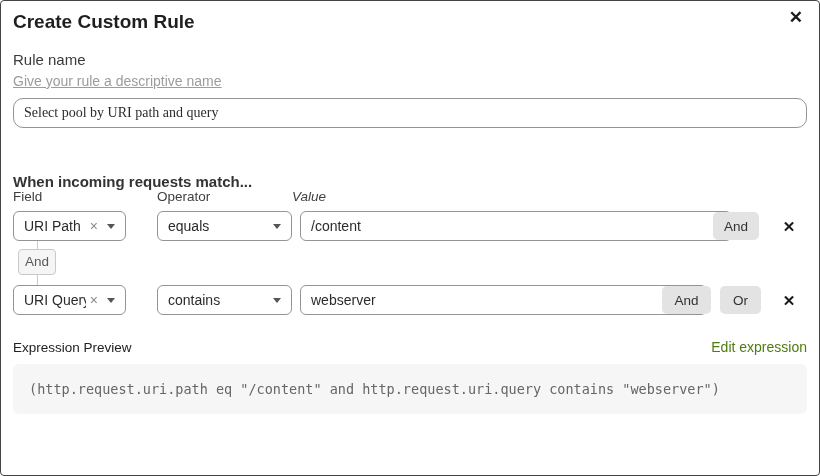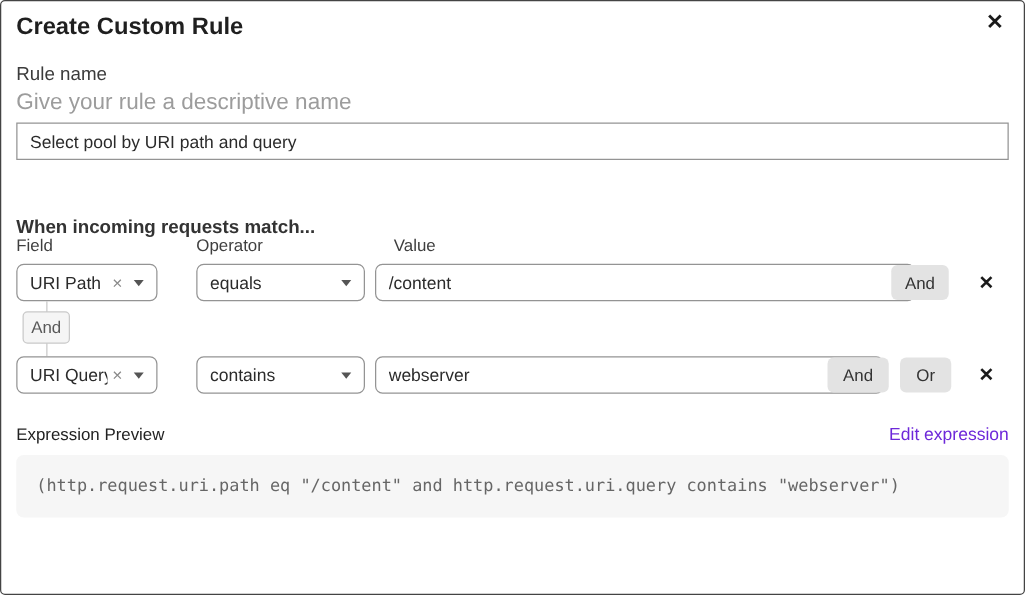--- a/index.html
+++ b/index.html
@@ -23,41 +23,41 @@
     cursor: pointer; line-height: 1;
   }
 
   h1.title {
     margin: 0; padding-top: 8px;
     font-size: 19px; line-height: 25px;
     font-weight: 700; color: #1f1f1f;
   }
 
   .rule-label { margin-top: 18px; font-size: 15px; line-height: 15px; color: #3b3b3b; }
-  .rule-help  { margin-top: 7px;  font-size: 18px; line-height: 14px; color: #9c9c9c; }
+  .rule-help  { margin-top: 7px;  font-size: 14px; line-height: 14px; color: #9c9c9c; text-decoration: underline; }
 
   .rule-input {
     display: block; margin-top: 10px;
     width: 100%; height: 30px;
-    border: 1px solid #949494; border-radius: 0;
+    border: 1px solid #949494; border-radius: 10px;
     padding: 0 10px; font-size: 14px; color: #2b2b2b;
-    font-family: Liberation Sans, sans-serif;
+    font-family: Liberation Serif, serif;
     background: #fff; outline: none;
   }
 
   .match-heading {
     margin-top: 46px;
     font-size: 15px; line-height: 16px;
     font-weight: 700; color: #333;
   }
 
   .builder { position: relative; height: 124px; margin-top: 0; }
 
   .col-label { position: absolute; top: 0; font-size: 13.5px; line-height: 14px; color: #3f3f3f; }
-  .lbl-field { left: 0; } .lbl-op { left: 144px; } .lbl-val { left: 302px; }
+  .lbl-field { left: 0; } .lbl-op { left: 144px; } .lbl-val { left: 279px; font-style: italic; }
 
   .select, .vinput {
     position: absolute; height: 30px;
     border: 1px solid #949494; border-radius: 6px;
     background: #fff;
   }
   .row1 { top: 21px; } .row2 { top: 95px; }
 
   .select { display: flex; align-items: center; padding: 0 10px; cursor: pointer; }
   .select.field { left: 0; width: 113px; }
@@ -102,21 +102,21 @@
     width: 38px; height: 26px; line-height: 24px; text-align: center;
     background: #f5f5f5; border: 1px solid #c9c9c9; border-radius: 4px;
     font-size: 13.5px; color: #595959;
   }
 
   .footer-row {
     margin-top: 25px;
     display: flex; justify-content: space-between; align-items: center;
   }
   .expr-label { font-size: 13.5px; color: #222; }
-  .edit-link { font-size: 14px; color: #6d28d9; text-decoration: none; cursor: pointer; }
+  .edit-link { font-size: 14px; color: #4d7c0f; text-decoration: none; cursor: pointer; }
 
   .expr-box {
     margin-top: 9px; height: 50px;
     background: #f6f6f6; border-radius: 6px;
     display: flex; align-items: center; padding: 0 16px;
   }
   .expr-code {
     font-family: "DejaVu Sans Mono", monospace;
     font-size: 13.5px; color: #666; white-space: nowrap;
   }

